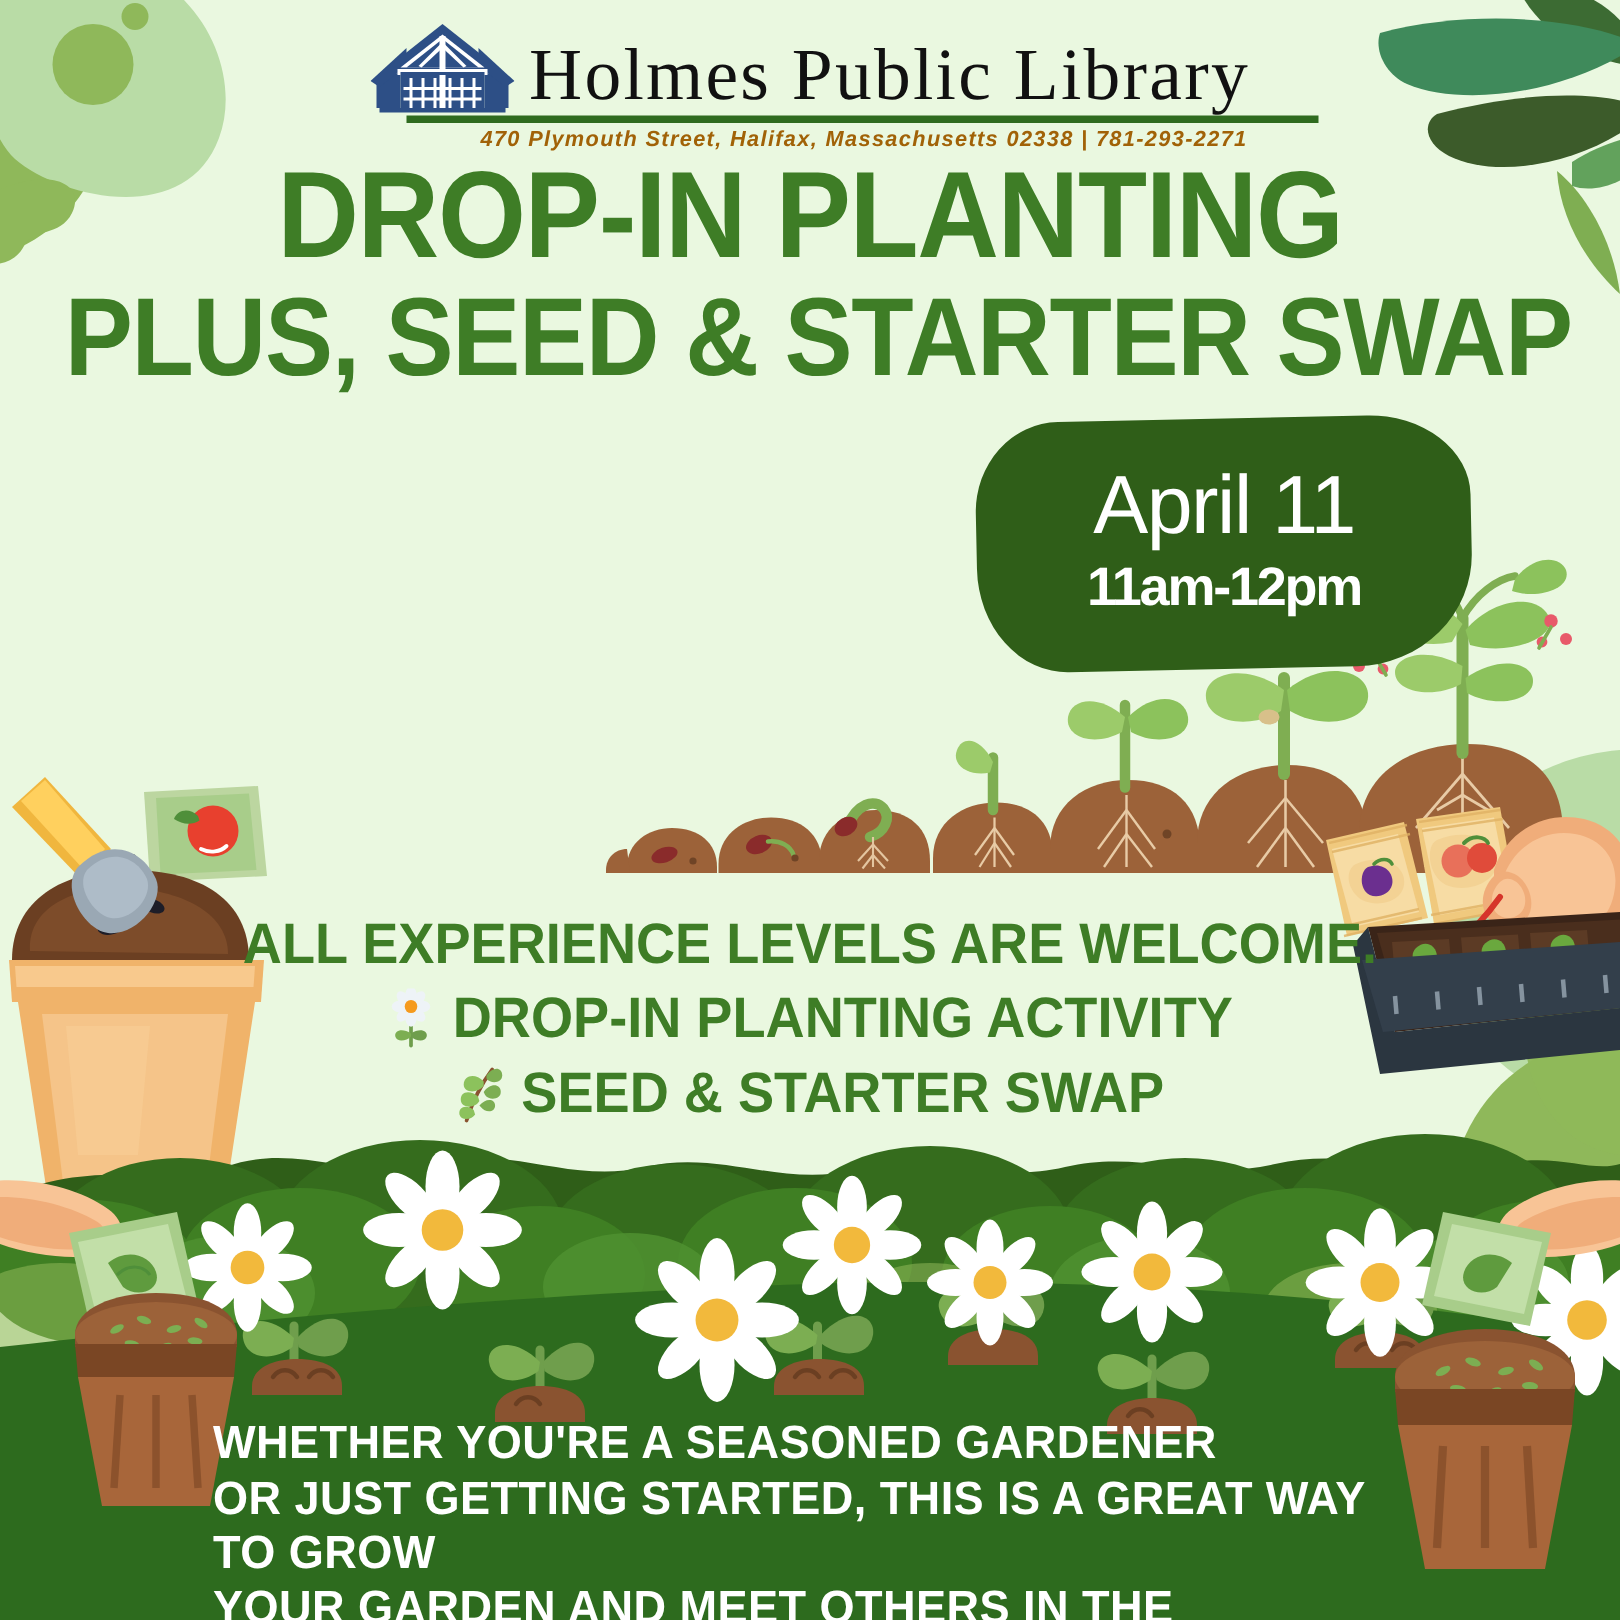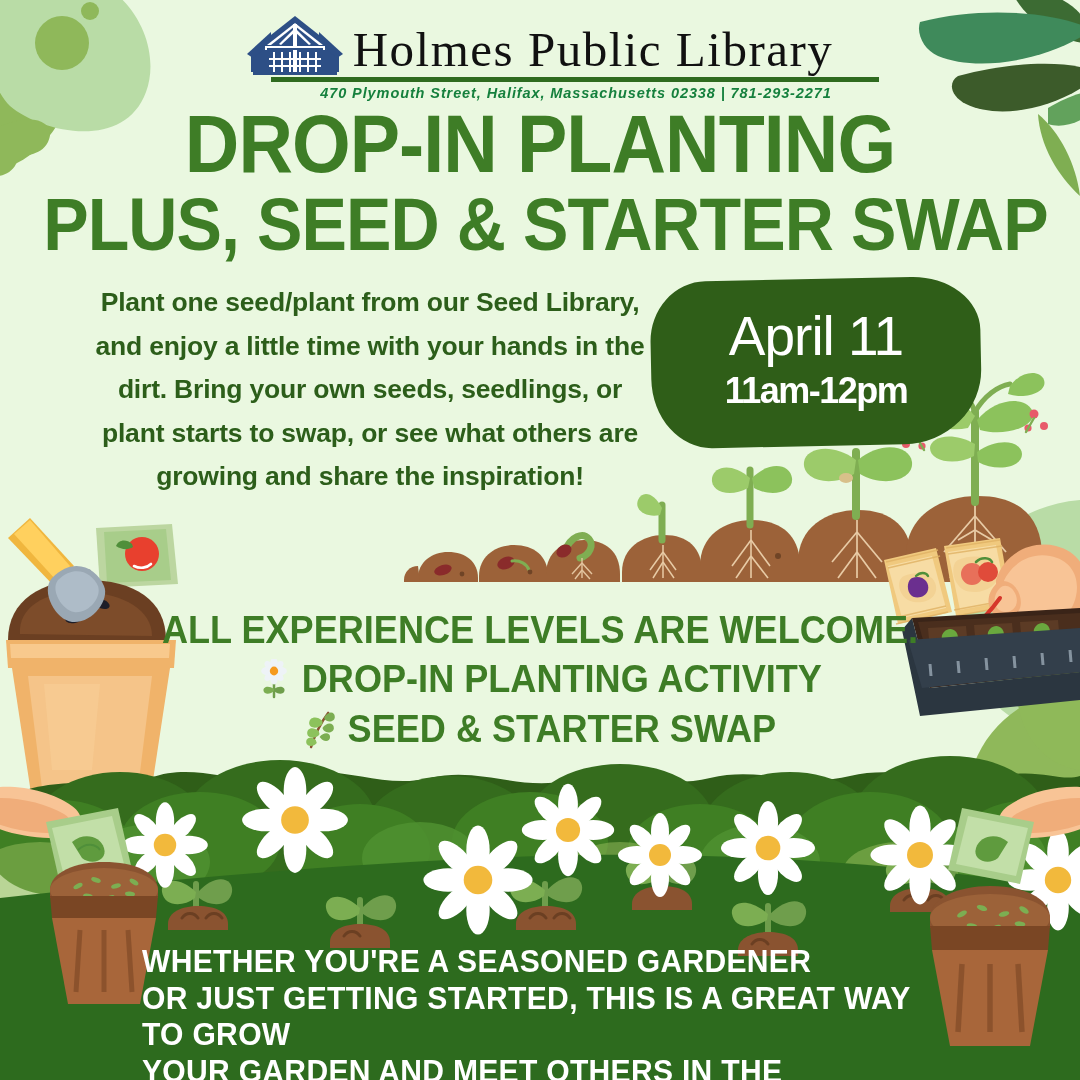--- a/index.html
+++ b/index.html
@@ -35,21 +35,21 @@
     white-space:nowrap;
   }
   #rule{
     width:608px;height:5px;background:#2f6b1f;
     margin-top:1px;margin-left:70px;
   }
   #address{
     font-family:"Liberation Sans",sans-serif;
     font-size:14.5px;font-weight:700;font-style:italic;
     letter-spacing:.9px;
-    color:#15803d;
+    color:#a16207;
     margin-top:3px;margin-left:72px;
     white-space:nowrap;
   }
 
   
   .display{
     font-family:"Liberation Sans Narrow","Liberation Sans",sans-serif;
     font-weight:700;
     color:#3e7d26;
     text-transform:uppercase;
@@ -671,21 +671,20 @@
       </svg>
       <div id="library-name">Holmes Public Library</div>
     </div>
     <div id="rule"></div>
     <div id="address">470 Plymouth Street, Halifax, Massachusetts  02338   |   781-293-2271</div>
   </div>
 
   <div id="title1" class="display">Drop-In Planting</div>
   <div id="title2" class="display">Plus, Seed &amp; Starter Swap</div>
 
-  <div id="blurb">Plant one seed/plant from our Seed Library, and enjoy a little time with your hands in the dirt. Bring your own seeds, seedlings, or plant starts to swap, or see what others are growing and share the inspiration!</div>
 
   <div id="date-badge"></div>
   <div id="date-text">
     <div id="date-line1">April 11</div>
     <div id="date-line2">11am-12pm</div>
   </div>
 
   <div id="bullets">
 
     <div class="bline" id="bline-0">

